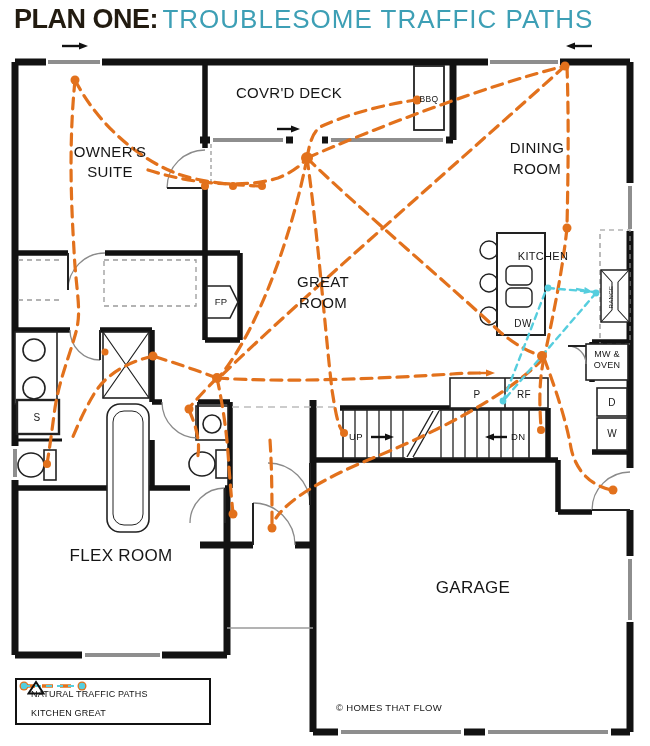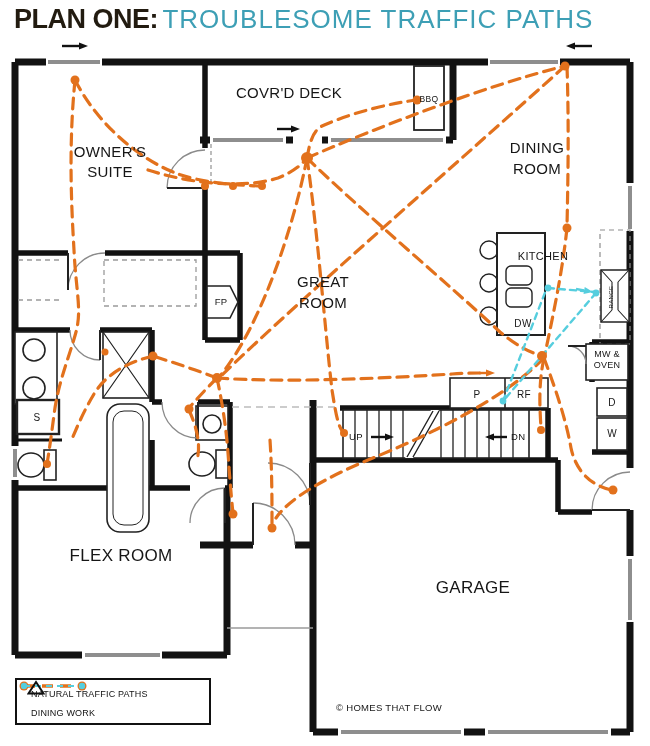--- a/index.html
+++ b/index.html
@@ -281,19 +281,19 @@
         <circle cx="65" cy="6" r="4.5" fill="#E2711C" class="legend-traffic-dot2"></circle>
       </svg>
       <span class="lab">NATURAL TRAFFIC PATHS</span>
     </div>
     <div class="lrow">
       <svg width="72" height="12">
         <line x1="7" y1="6" x2="65" y2="6" stroke="#56CEDE" stroke-width="2.2" stroke-dasharray="6 5" class="legend-kitchen-line"></line>
         <circle cx="7" cy="6" r="3.2" fill="#56CEDE" class="legend-kitchen-dot"></circle>
         <circle cx="65" cy="6" r="3.2" fill="#56CEDE" class="legend-kitchen-dot2"></circle>
       </svg>
-      <span class="lab">DINING WORK</span>
+      <span class="lab">KITCHEN GREAT</span>
       <svg class="tri" width="18" height="15">
         <polygon points="9,2 16.5,13.5 1.5,13.5" fill="none" stroke="#111" stroke-width="2"></polygon>
       </svg>
     </div>
   </div>
 </div>
 
 </body></html>

